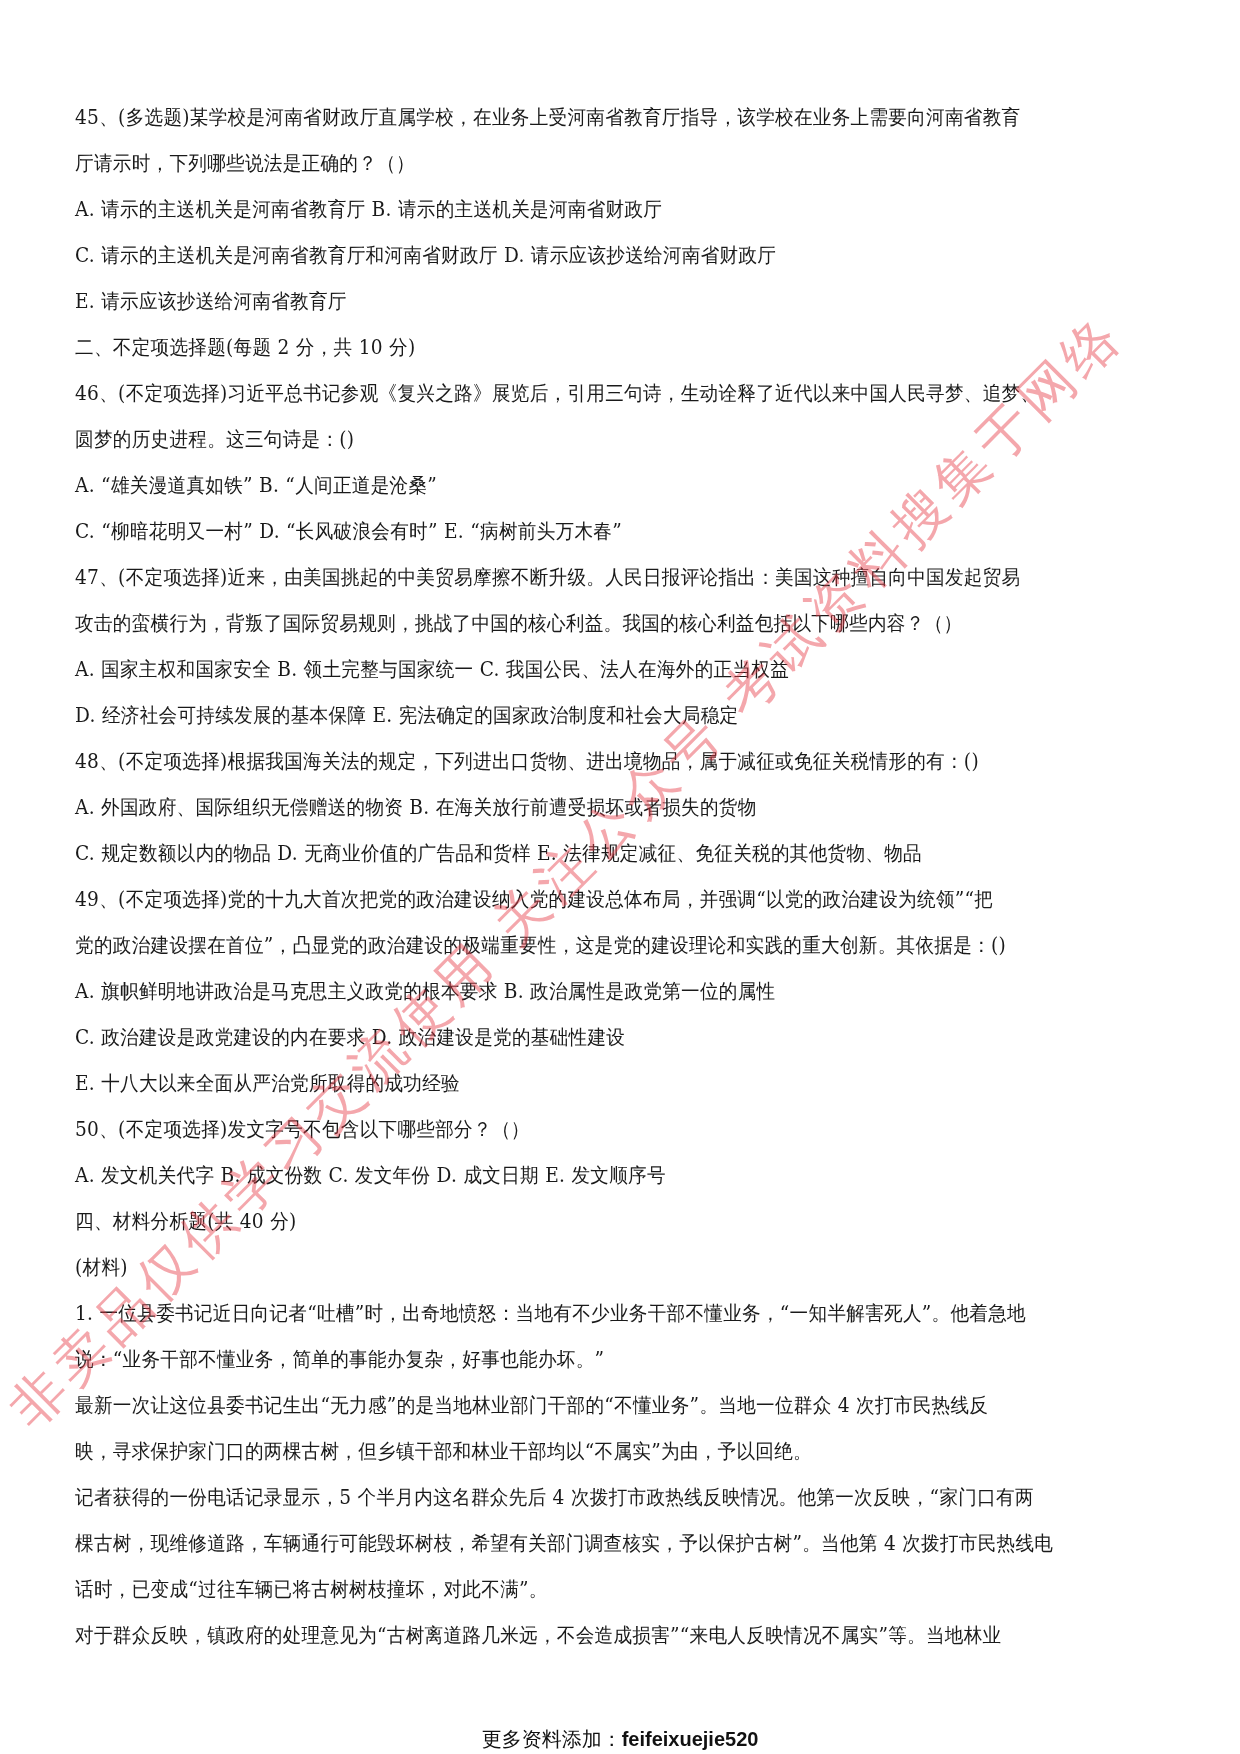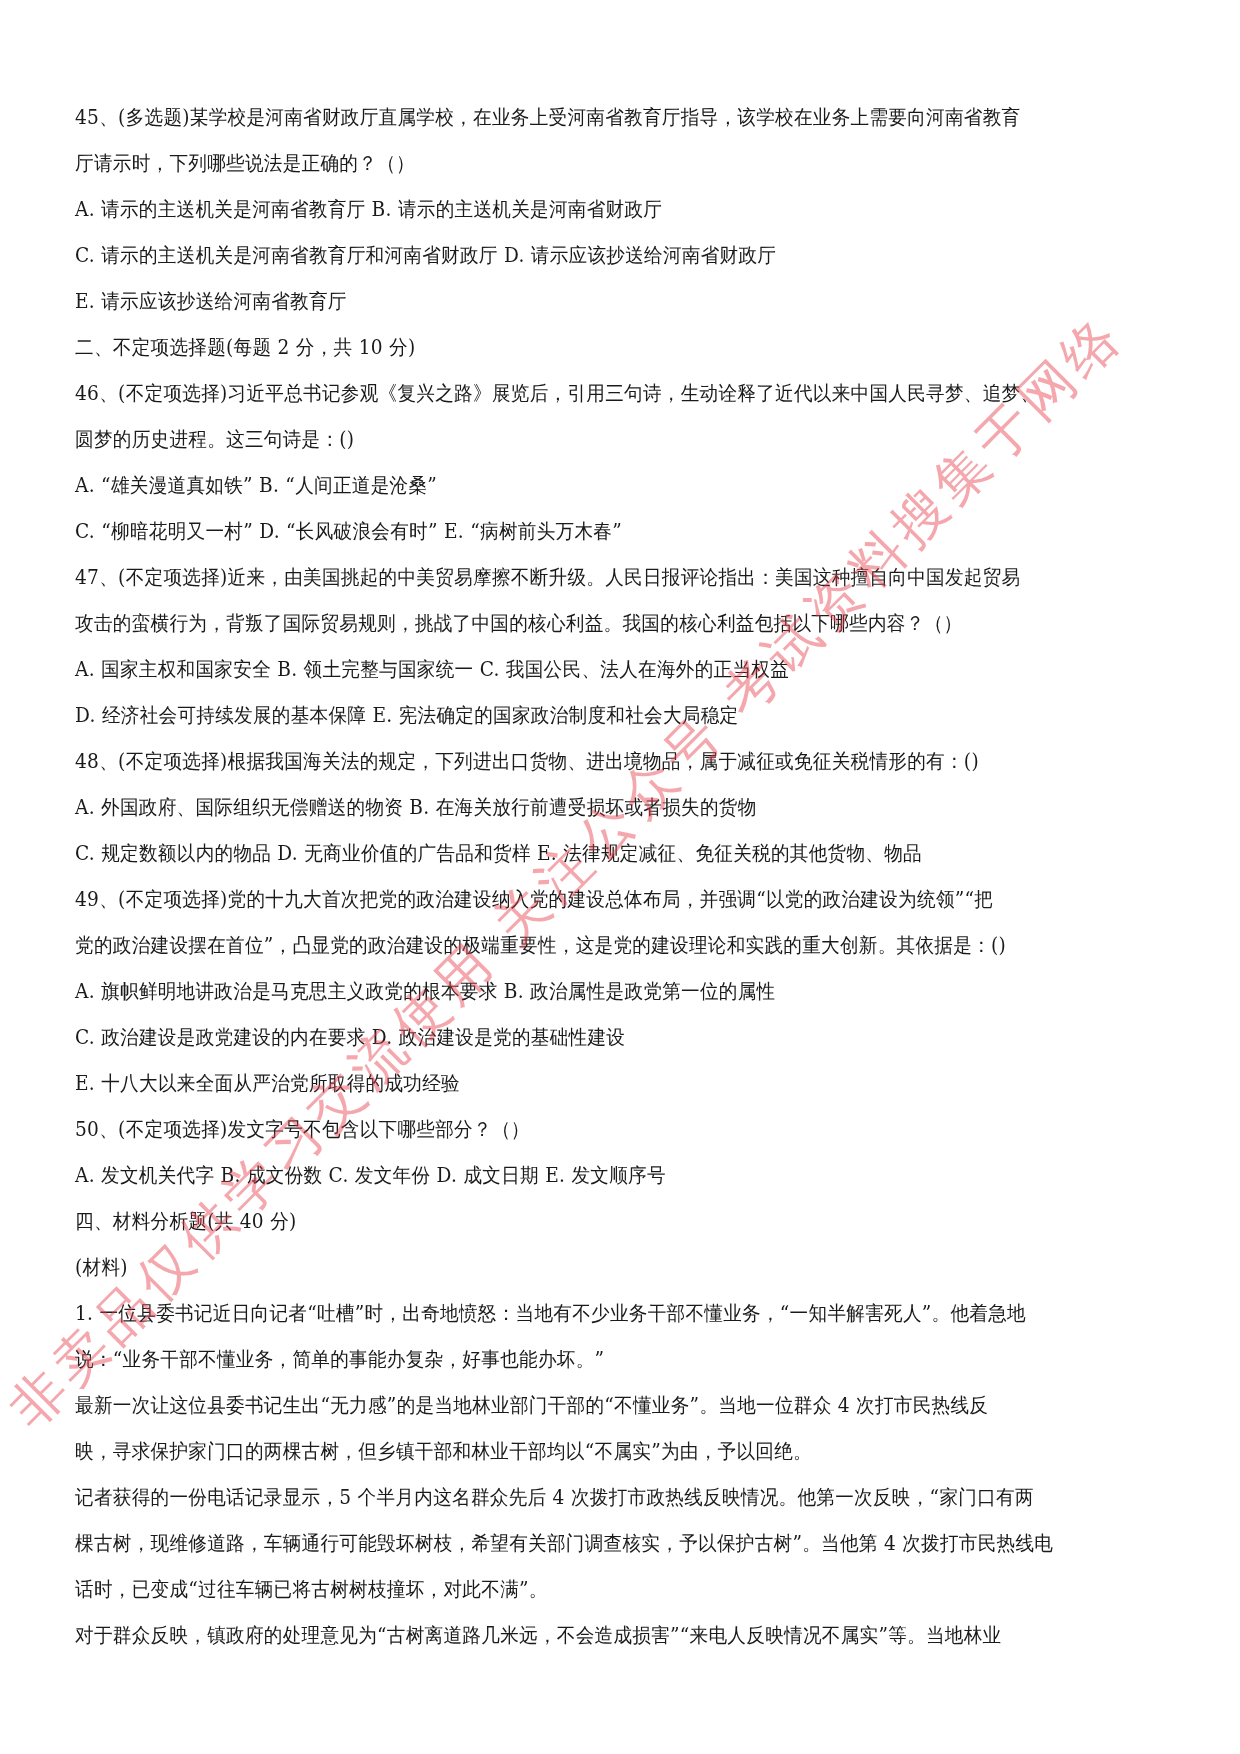--- a/index.html
+++ b/index.html
@@ -106,13 +106,16 @@
     <div class="line">最新一次让这位县委书记生出“无力感”的是当地林业部门干部的“不懂业务”。当地一位群众 4 次打市民热线反</div>
     <div class="line">映，寻求保护家门口的两棵古树，但乡镇干部和林业干部均以“不属实”为由，予以回绝。</div>
     <div class="line">记者获得的一份电话记录显示，5 个半月内这名群众先后 4 次拨打市政热线反映情况。他第一次反映，“家门口有两</div>
     <div class="line">棵古树，现维修道路，车辆通行可能毁坏树枝，希望有关部门调查核实，予以保护古树”。当他第 4 次拨打市民热线电</div>
     <div class="line">话时，已变成“过往车辆已将古树树枝撞坏，对此不满”。</div>
     <div class="line">对于群众反映，镇政府的处理意见为“古树离道路几米远，不会造成损害”“来电人反映情况不属实”等。当地林业</div>
   </div>
 
   <div class="watermark wm1">非卖品仅供学习交流使用 关注公众号 考试资料搜集于网络</div>
 
+  <div class="footer">
+    <span class="cn">更多资料添加：</span><span class="en">feifeixuejie520</span>
+  </div>
 </div>
 
 </body></html>

